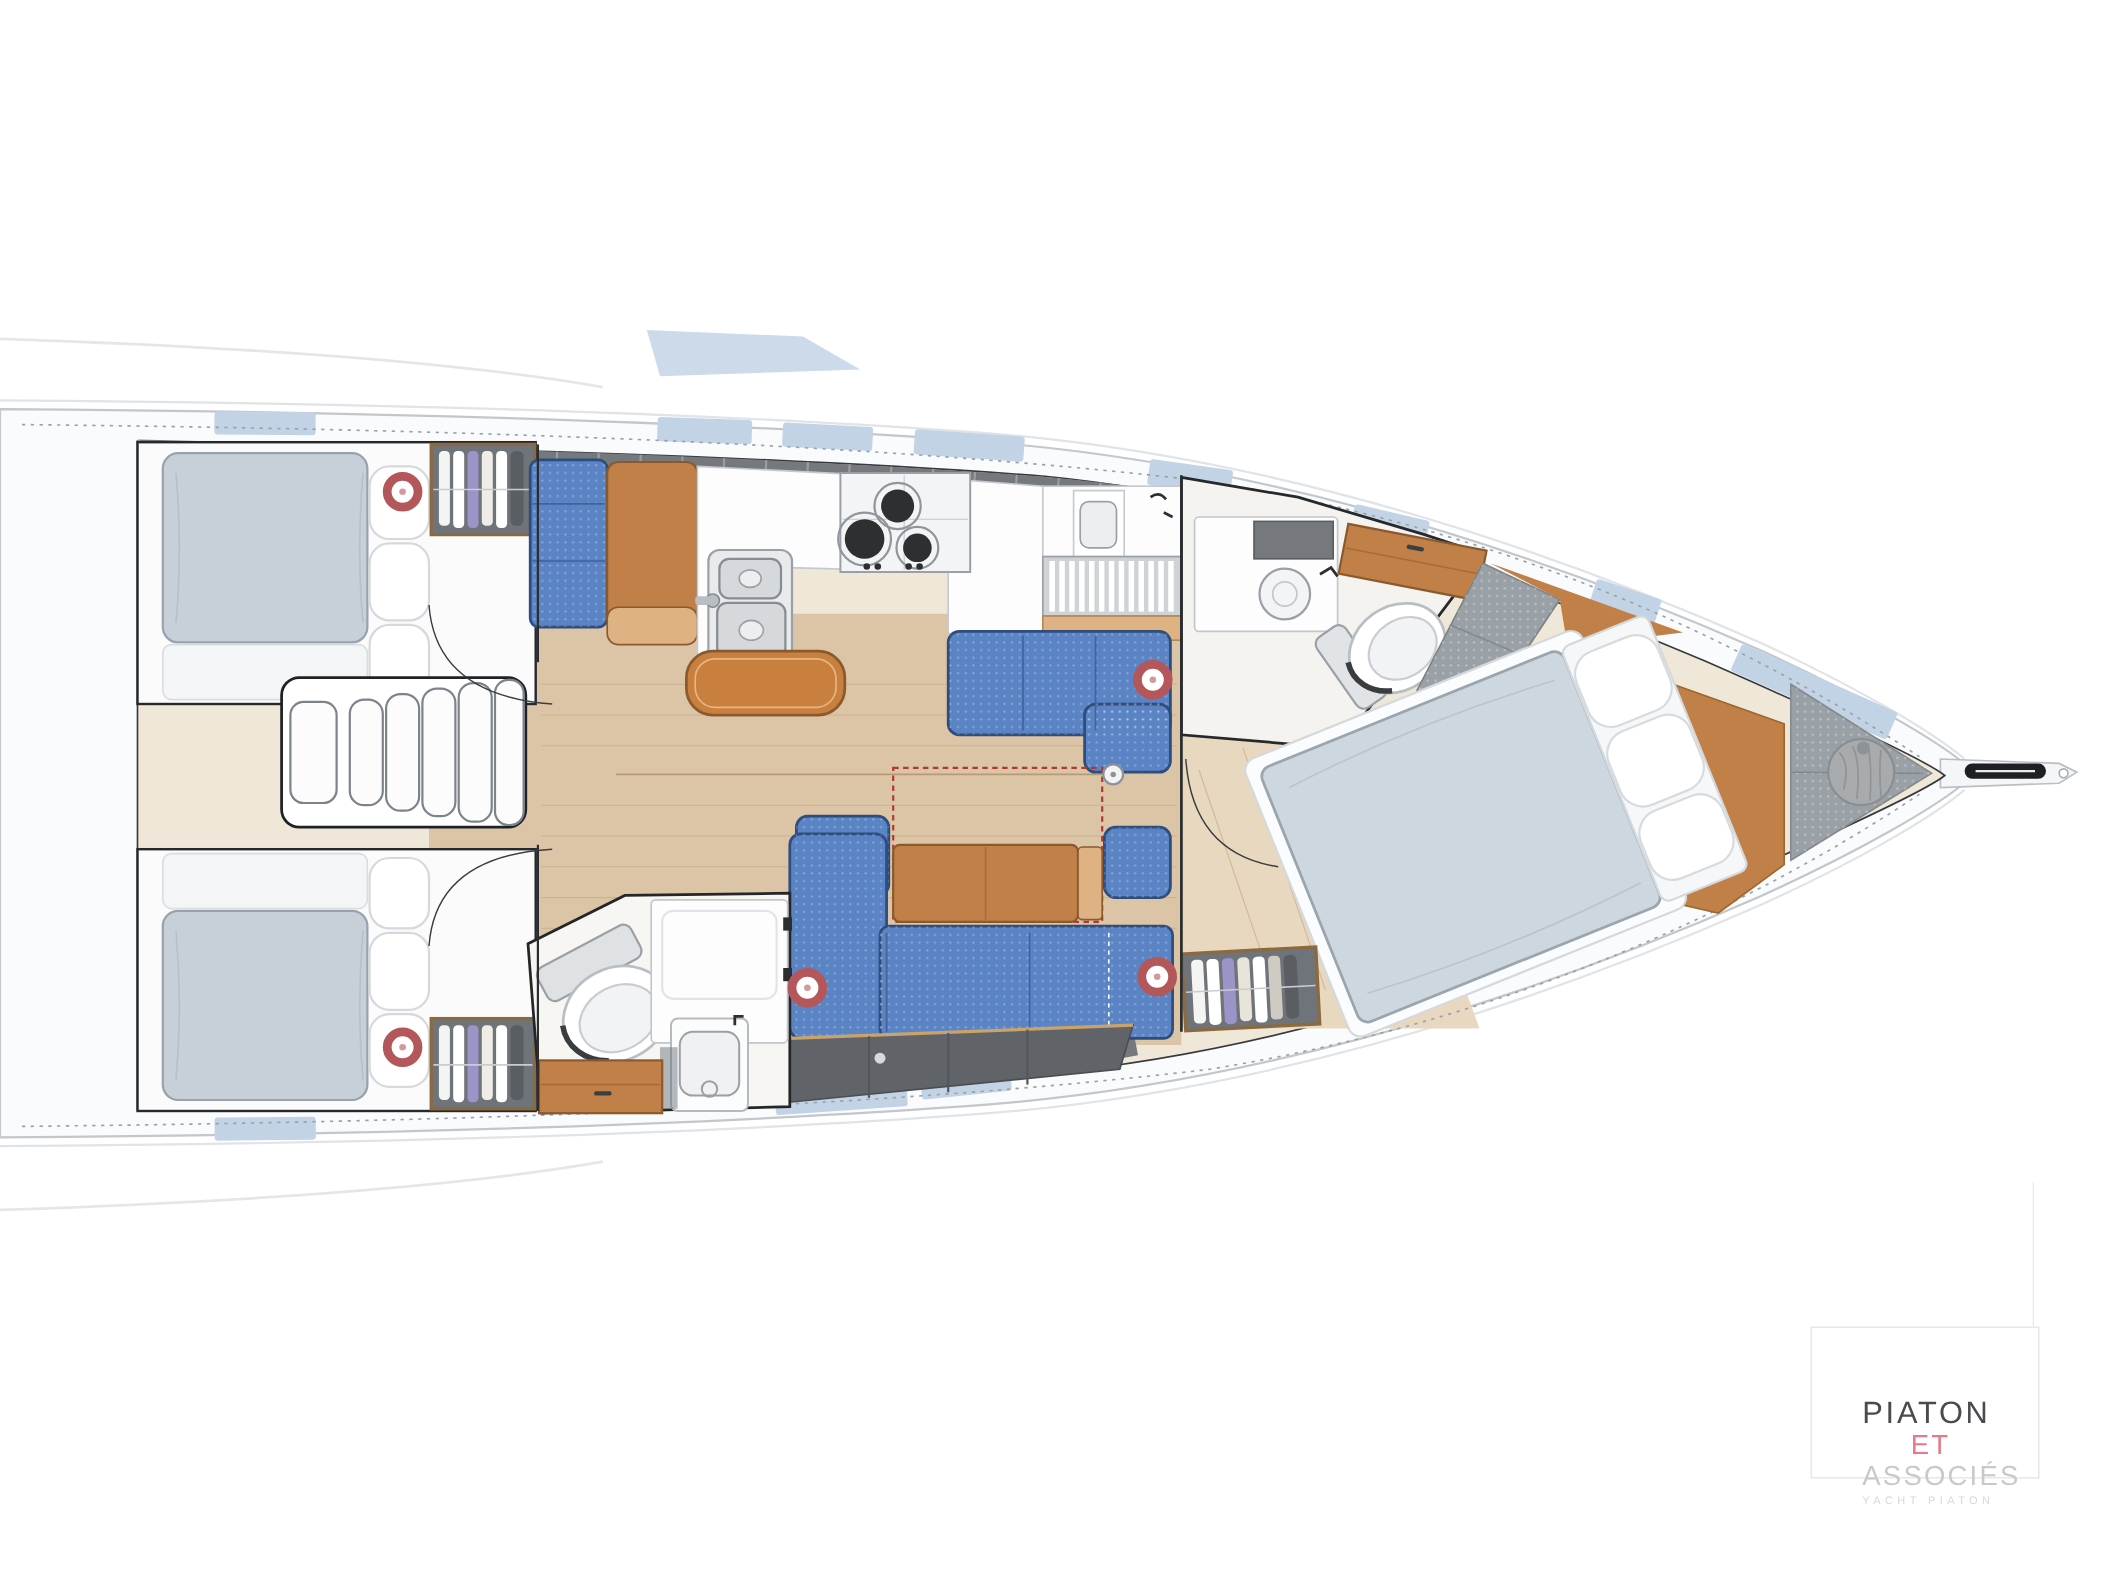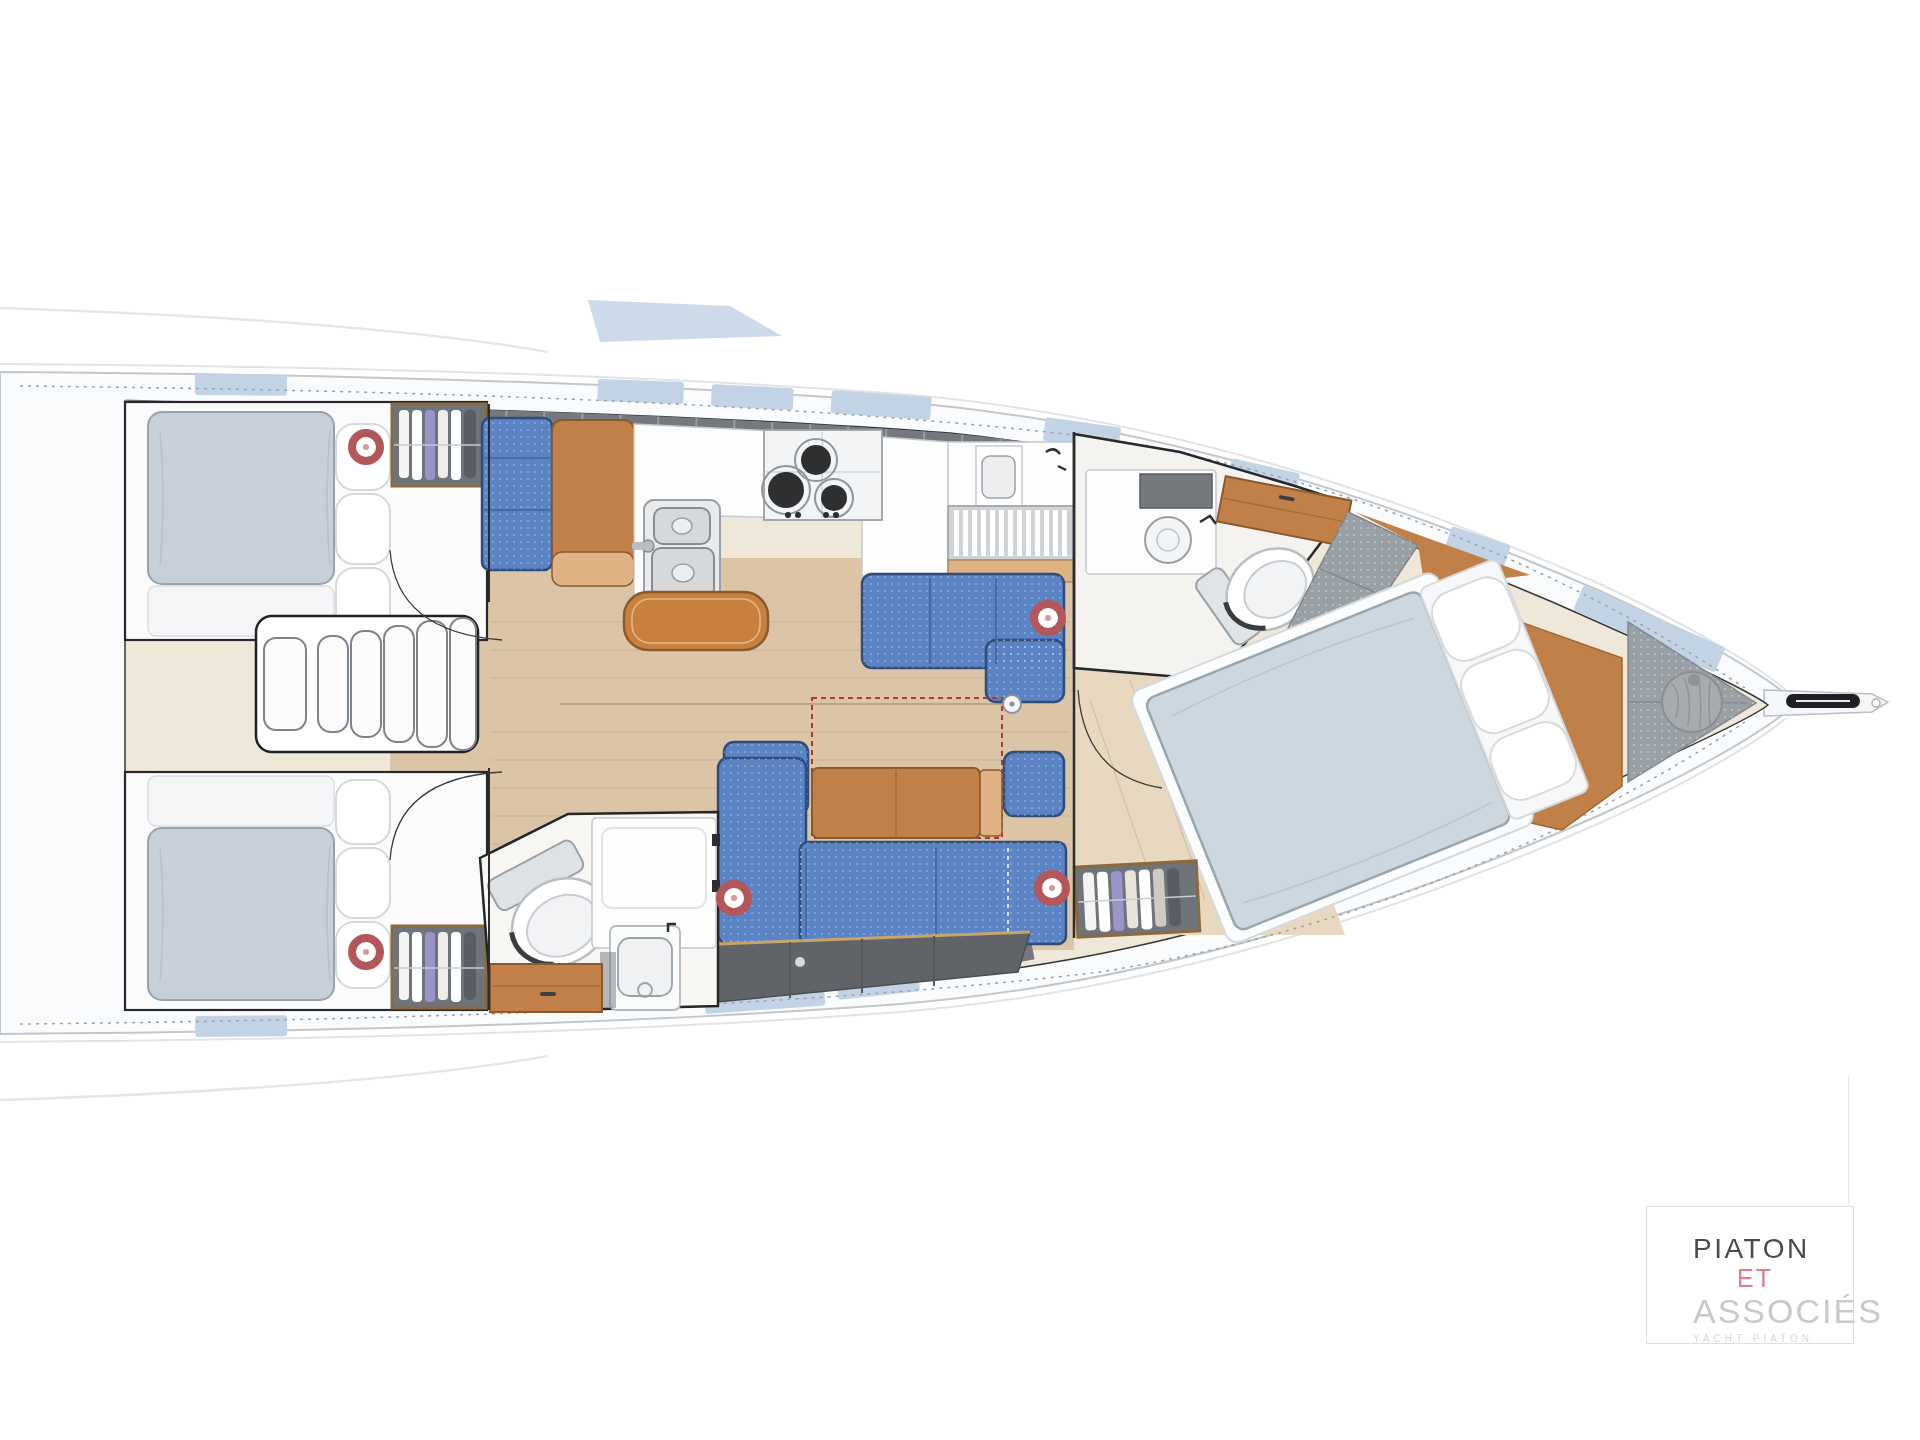--- a/index.html
+++ b/index.html
@@ -12,23 +12,23 @@
     --furnWhite:#fdfdfe; --furnLine:#c6c9cd; --steel:#9aa0a5;
     --lockerDark:#606468; --grayPad:#9aa1a6; --marker:#b4575a;
     --logoDark:#4b4b4f; --logoPink:#e8788a; --logoGray:#c9c9cd; --logoFaint:#d8d8db;
   }
   html,body{margin:0;padding:0;background:var(--paper);}
   .stage{position:relative;width:1920px;height:1440px;background:var(--paper);
          font-family:"Liberation Sans", sans-serif; overflow:hidden;}
   svg{position:absolute;left:0;top:0;}
   .logo-box{position:absolute;left:1646px;top:1206px;width:208px;height:138px;
     background:#fff;border:1px solid #dedee0;box-sizing:border-box;padding:26px 0 0 46px;}
-  .logo-line1{font-size:28px;letter-spacing:2.5px;color:var(--logoDark);line-height:1.12;font-weight:400;}
+  .logo-line1{font-size:28px;letter-spacing:2.5px;color:var(--logoDark);line-height:1.12;font-weight:400;margin-top:36px;}
   .logo-line2{font-size:25px;letter-spacing:2px;color:var(--logoPink);line-height:1.12;margin-left:44px;}
-  .logo-line3{font-size:34px;letter-spacing:2px;color:var(--logoGray);line-height:1.12;}
+  .logo-line3{font-size:25px;letter-spacing:2px;color:var(--logoGray);line-height:1.12;}
   .logo-tag{font-size:10px;letter-spacing:4px;color:var(--logoFaint);margin-top:3px;}
   .page-rule{position:absolute;left:1848px;top:1075px;width:1px;height:131px;background:#e6e7e9;}
 </style>
 </head>
 <body>
 
 <div class="stage">
 <svg width="1920" height="1440" viewBox="0 0 1920 1440">
   <defs>
     <pattern id="dotsBlue" width="7" height="7" patternUnits="userSpaceOnUse">

